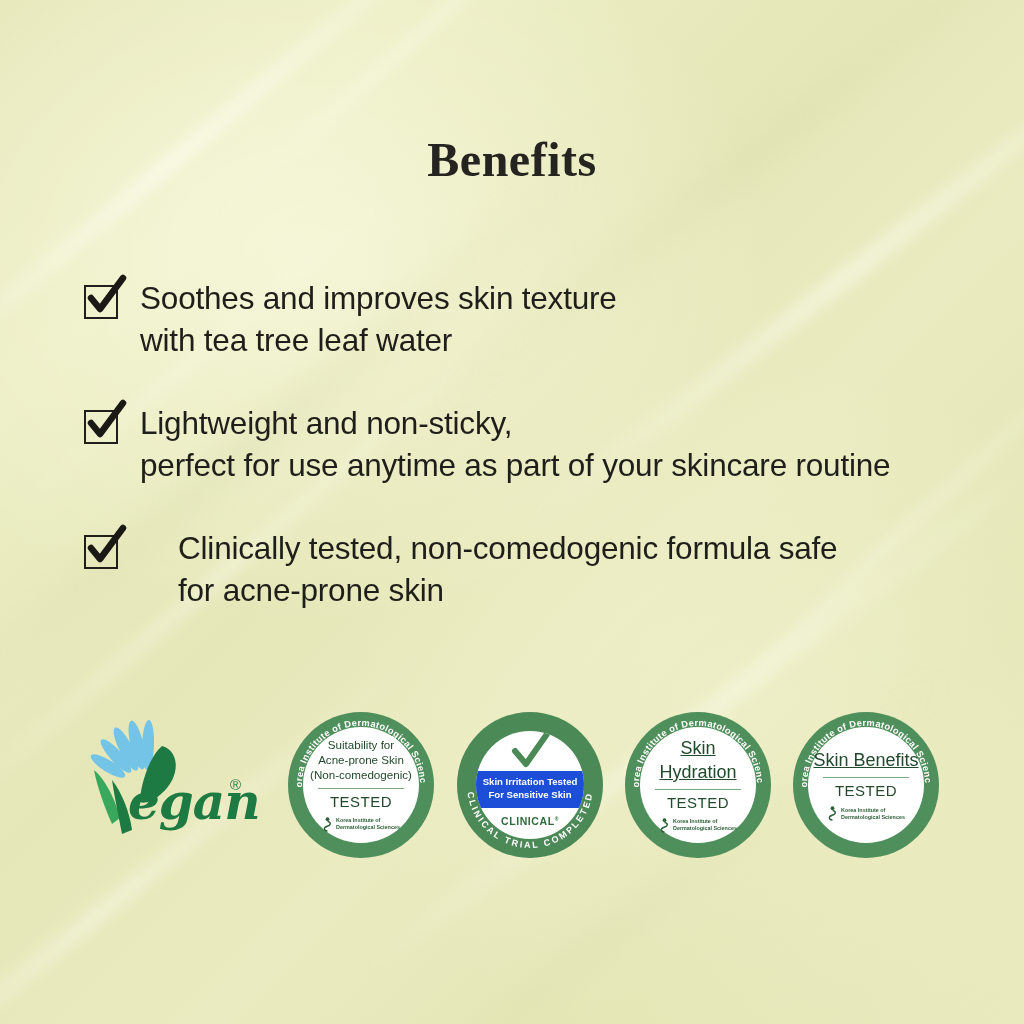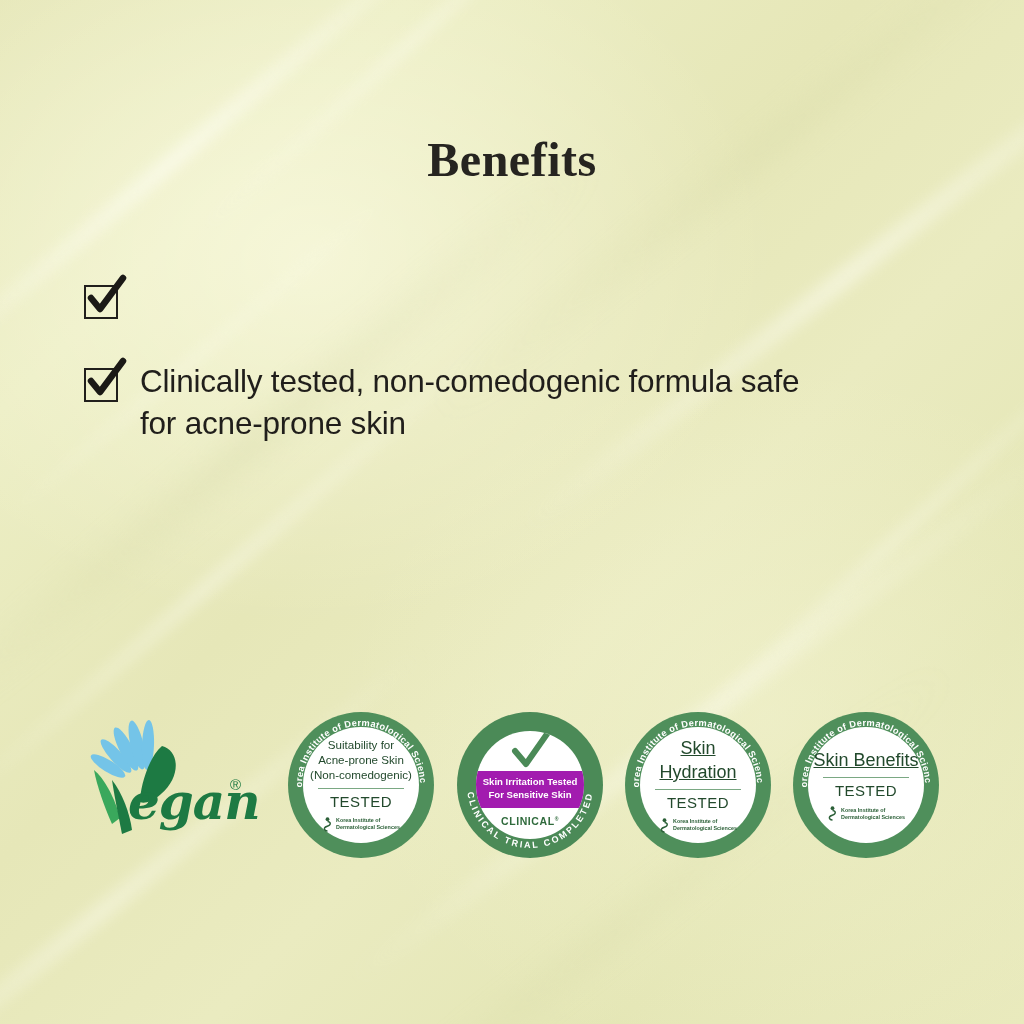--- a/index.html
+++ b/index.html
@@ -74,21 +74,21 @@
     position: absolute;
     left: 84px;
     top: 278px;
     width: 880px;
   }
   .benefit {
     display: flex;
     align-items: flex-start;
     margin-bottom: 42px;
   }
-  .benefit:last-child { margin-bottom: 0; }
+  .benefit:last-child { margin-bottom: 0; gap: 38px; }
 
   .checkbox {
     position: relative;
     width: 34px;
     height: 34px;
     flex: 0 0 34px;
     border: 2px solid #211f1c;
     margin-top: 7px;
     margin-right: 22px;
   }
@@ -245,21 +245,21 @@
     width: 100%;
     height: 40px;
     display: flex;
     align-items: flex-end;
     justify-content: center;
     padding-bottom: 1px;
   }
   .seal.clinical .check-zone svg { width: 42px; height: 38px; }
   .seal.clinical .band {
     width: 100%;
-    background: #a21caf;
+    background: #1d4ed8;
     color: #ffffff;
     text-align: center;
     font-family: "Liberation Sans", sans-serif;
     font-size: 9.6px;
     font-weight: bold;
     line-height: 1.35;
     padding: 5px 2px 6px;
     white-space: pre-line;
   }
   .seal.clinical .brand {
@@ -287,27 +287,38 @@
   <div class="streak s7"></div>
   <div class="streak s8"></div>
   <div class="shade d1"></div>
   <div class="shade d2"></div>
   <div class="shade d3"></div>
 
   <div id="title">Benefits</div>
 
   <div id="benefits">
 
-
     <div class="benefit">
       <span class="checkbox">
         <svg viewBox="0 0 46 46" aria-hidden="true">
           <path d="M8 22 L17 33 L40 2" fill="none" stroke="#1b1916" stroke-width="6.5" stroke-linecap="round" stroke-linejoin="round"></path>
         </svg>
       </span>
+      <span class="benefit-text">Soothes and improves skin texture
+with tea tree leaf water</span>
+    </div>
+
+    <div class="benefit">
+      <span class="checkbox">
+        <svg viewBox="0 0 46 46" aria-hidden="true">
+          <path d="M8 22 L17 33 L40 2" fill="none" stroke="#1b1916" stroke-width="6.5" stroke-linecap="round" stroke-linejoin="round"></path>
+        </svg>
+      </span>
+      <span class="benefit-text">Lightweight and non-sticky,
+perfect for use anytime as part of your skincare routine</span>
     </div>
 
     <div class="benefit">
       <span class="checkbox">
         <svg viewBox="0 0 46 46" aria-hidden="true">
           <path d="M8 22 L17 33 L40 2" fill="none" stroke="#1b1916" stroke-width="6.5" stroke-linecap="round" stroke-linejoin="round"></path>
         </svg>
       </span>
       <span class="benefit-text">Clinically tested, non-comedogenic formula safe
 for acne-prone skin</span>

